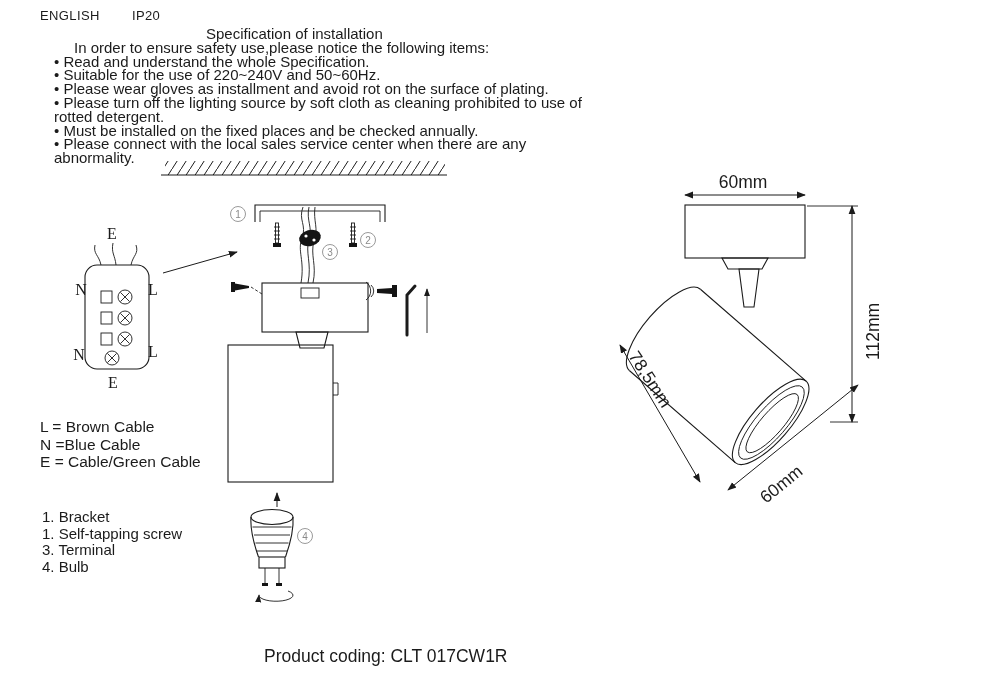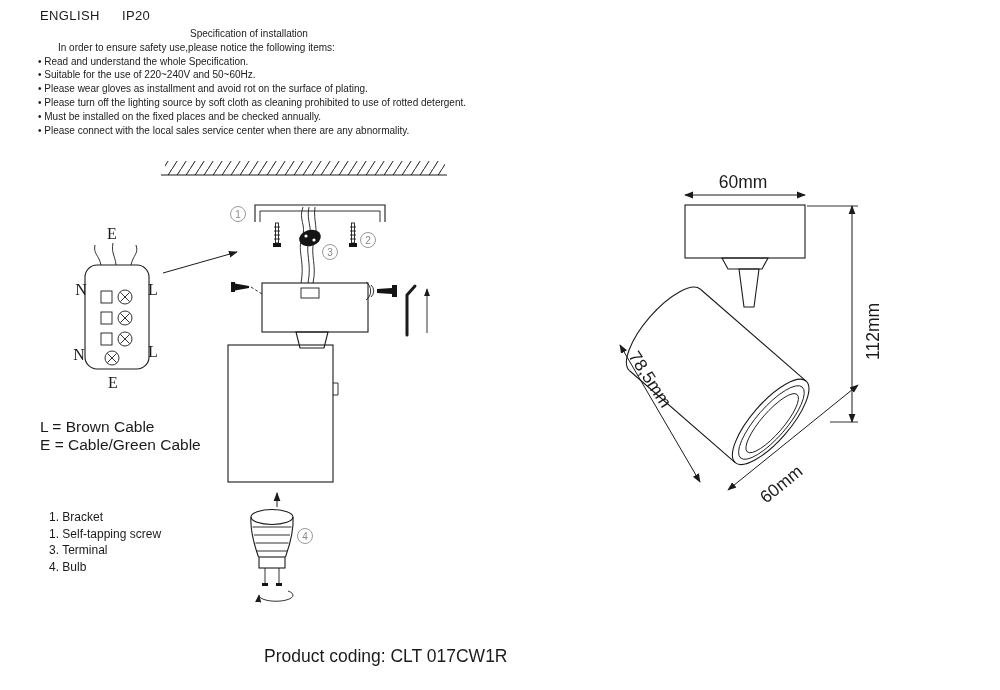--- a/index.html
+++ b/index.html
@@ -2,26 +2,26 @@
 <html><head>
 <meta charset="utf-8">
 <style>
   html,body{margin:0;padding:0;}
   body{
     width:1000px;height:690px;position:relative;background:#ffffff;
     font-family:"Liberation Sans", sans-serif;color:#1b1b1b;overflow:hidden;
   }
   .abs{position:absolute;}
   .hdr{left:40px;top:8px;font-size:13px;letter-spacing:.4px;}
-  .hdr .ip{margin-left:18px;}
-  .spec{left:38px;top:27px;width:540px;font-size:10px;line-height:13.8px;}
+  .hdr .ip{margin-left:28px;}
+  .spec{left:54px;top:27px;width:540px;font-size:15px;line-height:13.8px;}
   .spec-title{padding-left:152px;}
   .spec-intro{padding-left:8px;margin-left:12px;}
   .legend{left:40px;top:402px;font-size:15.5px;line-height:17.5px;margin-top:16px;}
-  .parts{left:49px;top:509px;font-size:12px;line-height:16.5px;}
+  .parts{left:42px;top:509px;font-size:15px;line-height:16.5px;}
   .footer{left:264px;top:646px;font-size:17.5px;}
   svg{position:absolute;overflow:visible;}
   svg .ln{stroke:#1b1b1b;stroke-width:1.1;fill:none;}
   svg .thin{stroke:#1b1b1b;stroke-width:0.9;fill:none;}
   svg .dim{stroke:#1b1b1b;stroke-width:1;fill:none;}
   svg .fill{fill:#141414;stroke:none;}
   svg text{fill:#1b1b1b;font-family:"Liberation Sans",sans-serif;}
   svg text.serif{font-family:"Liberation Serif",serif;font-size:16px;}
   svg text.dimlbl{font-size:17.5px;}
   svg .co{stroke:#9a9a9a;fill:#fff;stroke-width:1;}
@@ -208,20 +208,21 @@
   </g>
 
   <g>
     <line class="dim" x1="128" y1="330" x2="258" y2="225" marker-start="url(#ahd)" marker-end="url(#ahd)"></line>
     <text class="dimlbl" transform="translate(166 344) rotate(-39)">60mm</text>
   </g>
 </svg>
 
 <div class="abs legend">
   <div>L = Brown Cable</div>
+  <div>N =Blue Cable</div>
   <div>E = Cable/Green Cable</div>
 </div>
 
 <div class="abs parts">
   <div>1. Bracket</div>
   <div>1. Self-tapping screw</div>
   <div>3. Terminal</div>
   <div>4. Bulb</div>
 </div>
 

